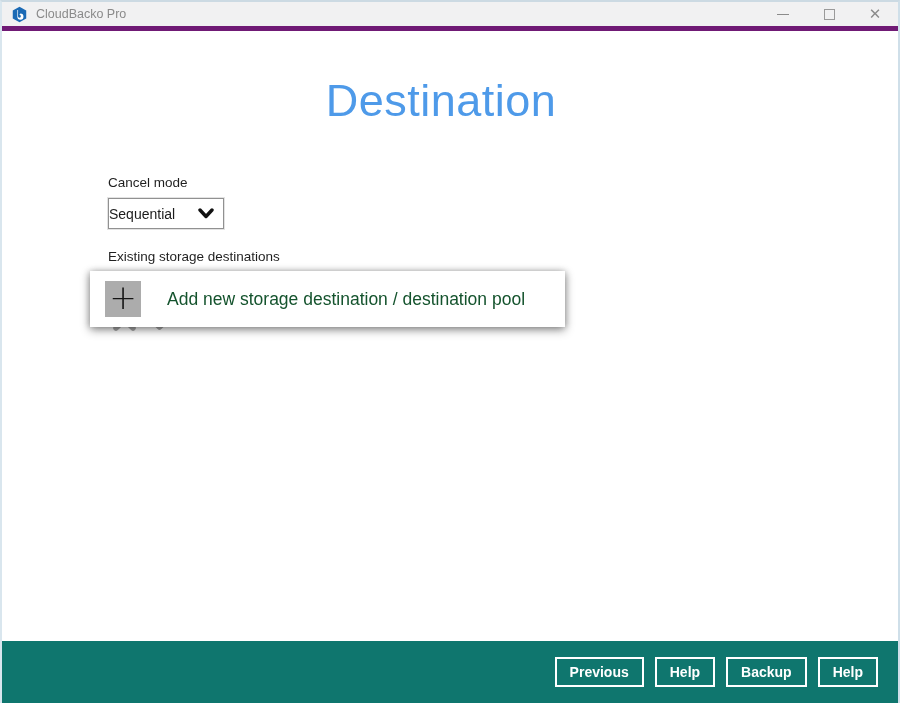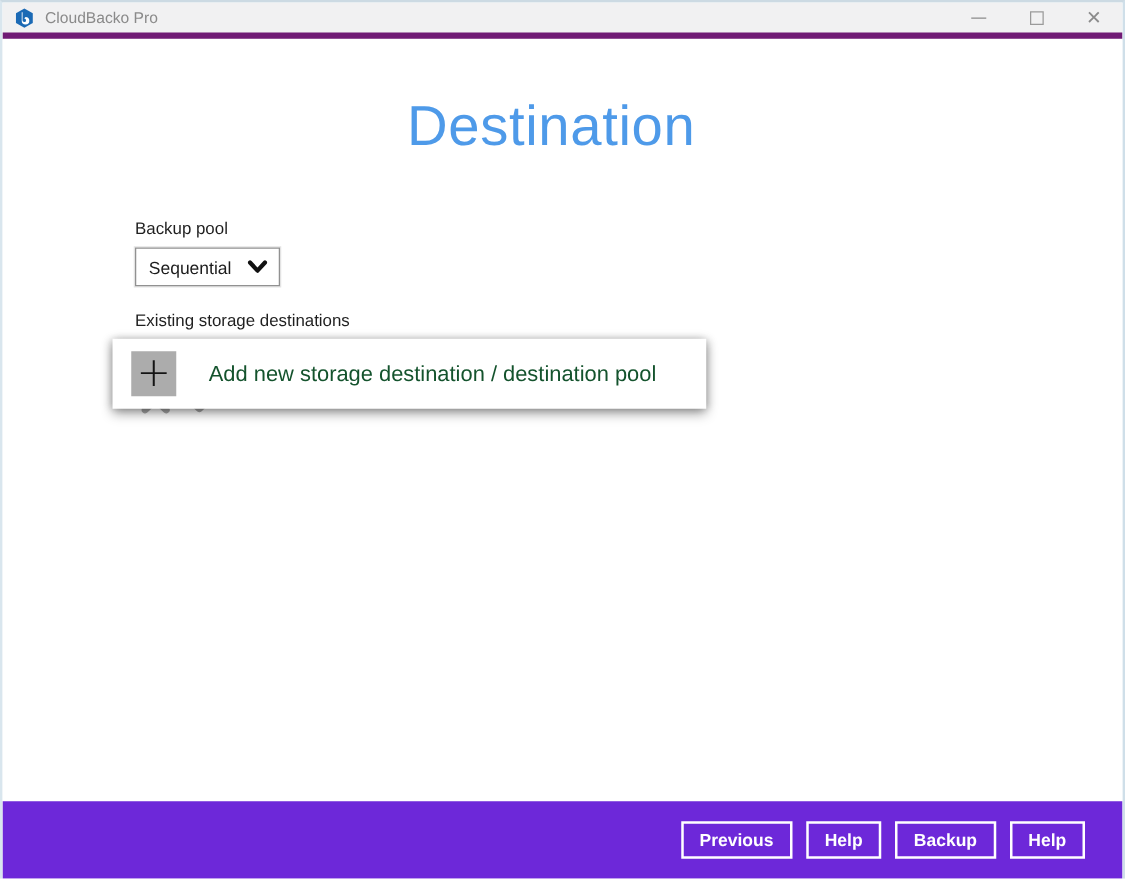--- a/index.html
+++ b/index.html
@@ -97,21 +97,21 @@
     position: absolute;
     left: 106px;
     top: 166px;
     width: 116px;
     height: 31px;
     background: #ffffff;
     border: 1px solid #919191;
     box-shadow: 0 0 0 1px #e3e3e3;
     display: flex;
     align-items: center;
-    padding: 0 9px 0 10px;
+    padding: 0 9px 0 0;
     cursor: default;
   }
   .dropdown-value {
     font-size: 14px;
     color: #1c1c1c;
     flex: 1 1 auto;
   }
   .dropdown-chevron { flex: 0 0 auto; display: block; }
 
   
@@ -160,26 +160,26 @@
     margin-left: 26px;
     font-size: 17.5px;
     color: #14532d;
   }
 
   
   .footer {
     position: absolute;
     left: 0; right: 0; bottom: 0;
     height: 62px;
-    background: #6d28d9;
+    background: #0f766e;
     display: flex;
     align-items: center;
     justify-content: flex-end;
     gap: 11px;
-    padding-right: 30px;
+    padding-right: 20px;
   }
   .footer-btn {
     height: 30px;
     background: transparent;
     border: 2px solid #ffffff;
     color: #ffffff;
     font-family: "Liberation Sans", sans-serif;
     font-size: 14px;
     font-weight: 700;
     padding: 0 13px;
@@ -209,21 +209,21 @@
       </div>
       <div class="win-btn">
         <span class="close-glyph">✕</span>
       </div>
     </div>
   </div>
 
   <div class="content">
     <div class="page-heading">Destination</div>
 
-    <div class="field-label label-backup-mode">Backup pool</div>
+    <div class="field-label label-backup-mode">Cancel mode</div>
 
     <div class="dropdown">
       <span class="dropdown-value">Sequential</span>
       <svg class="dropdown-chevron" width="16" height="11" viewBox="0 0 16 11">
         <polyline points="2,2 8,8.5 14,2" fill="none" stroke="#111111" stroke-width="3.4" stroke-linecap="round" stroke-linejoin="round"></polyline>
       </svg>
     </div>
 
     <div class="field-label label-existing">Existing storage destinations</div>
 

